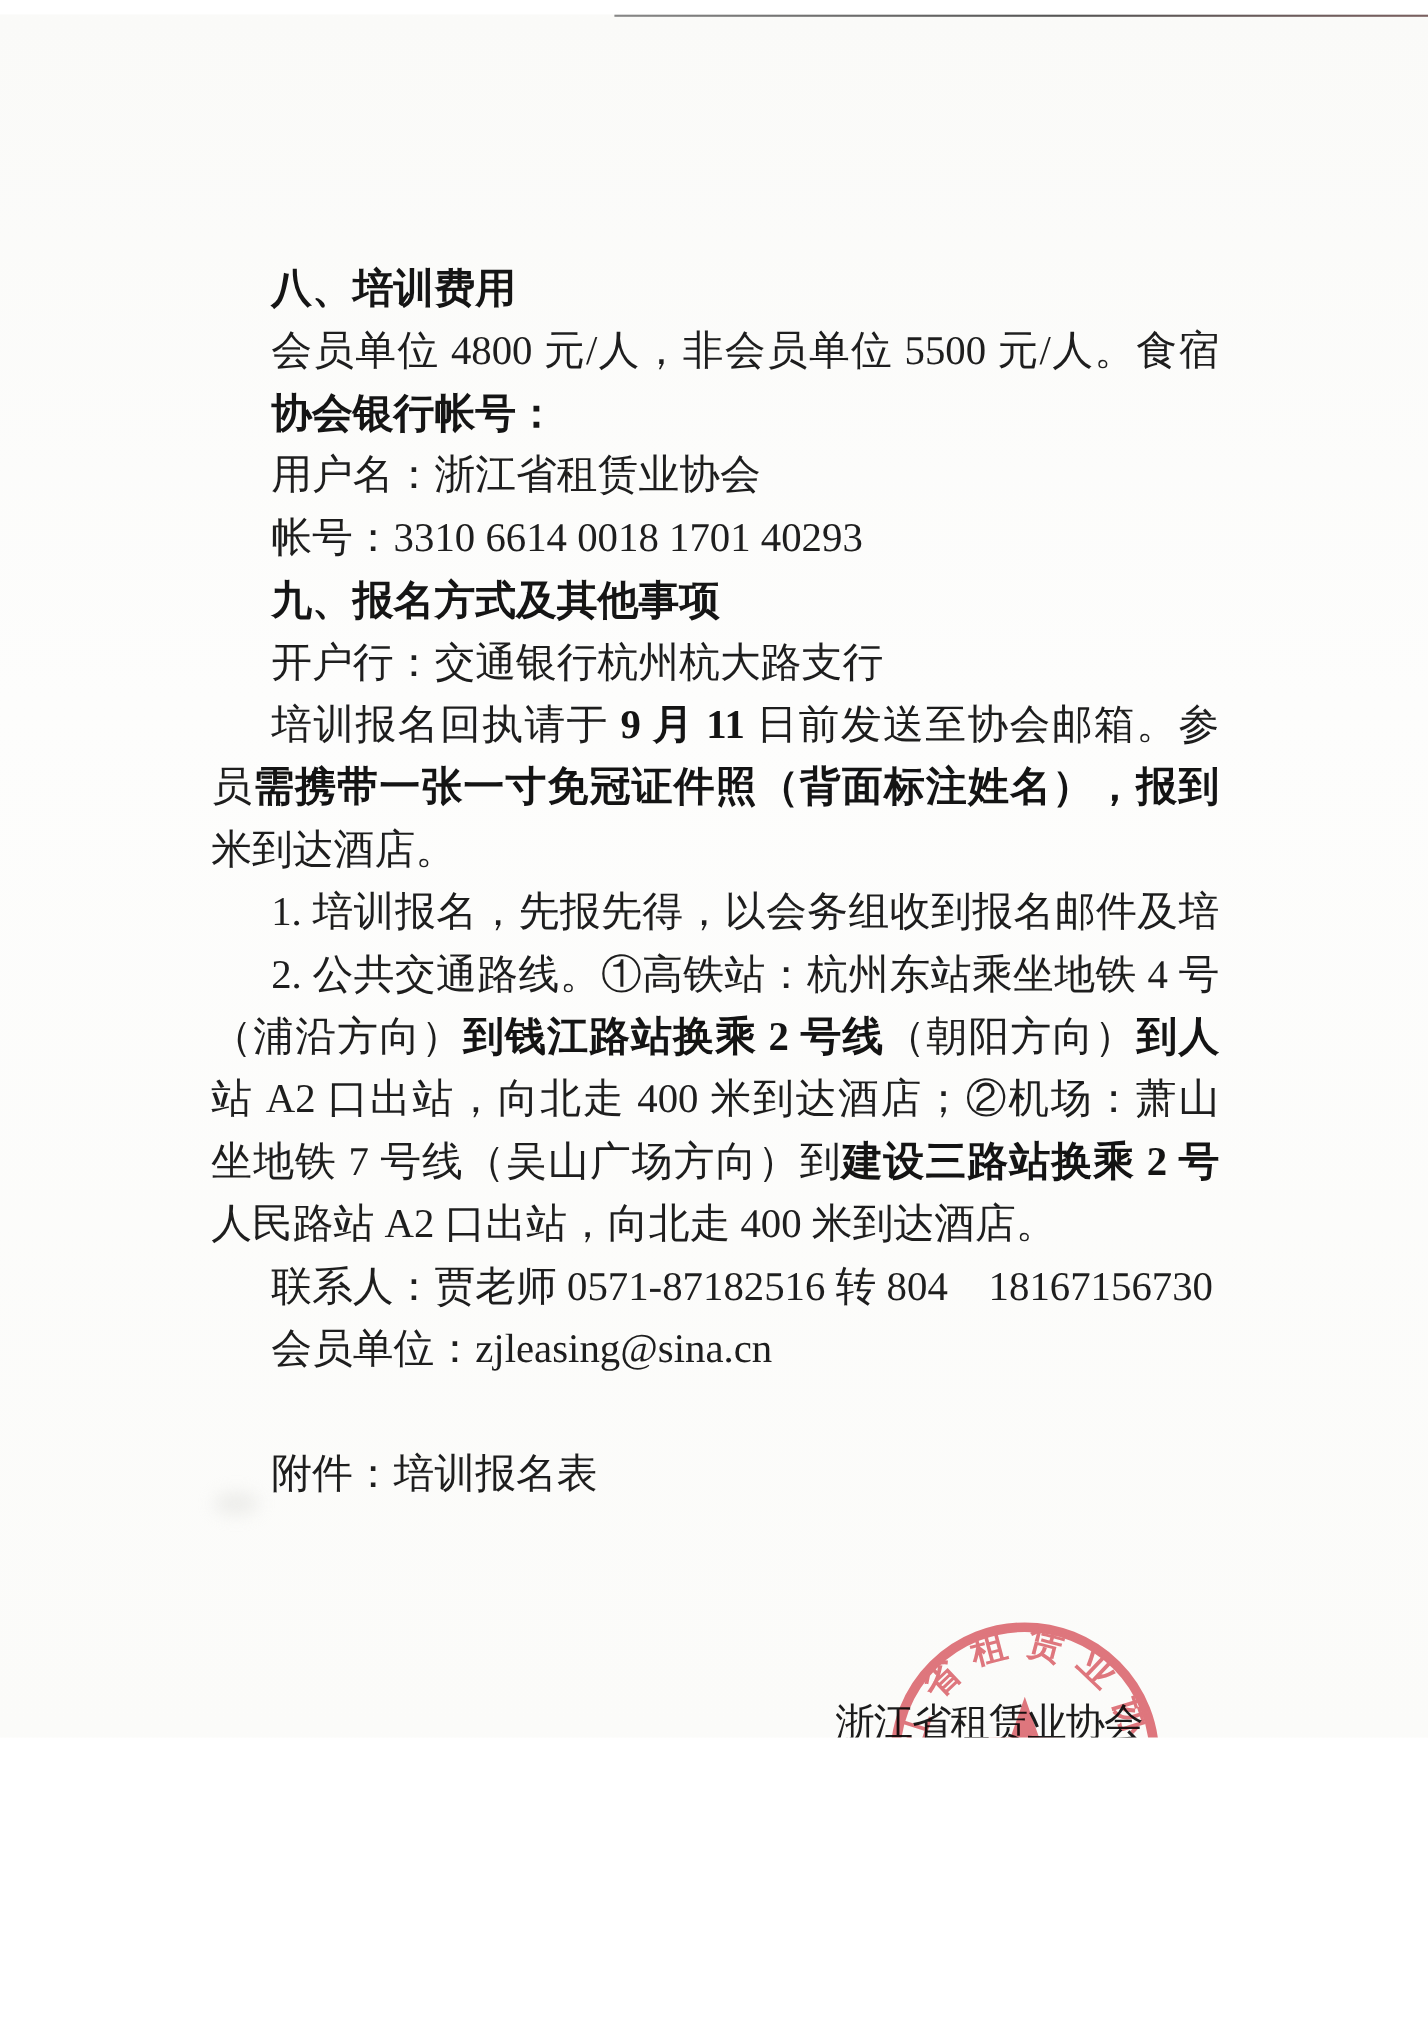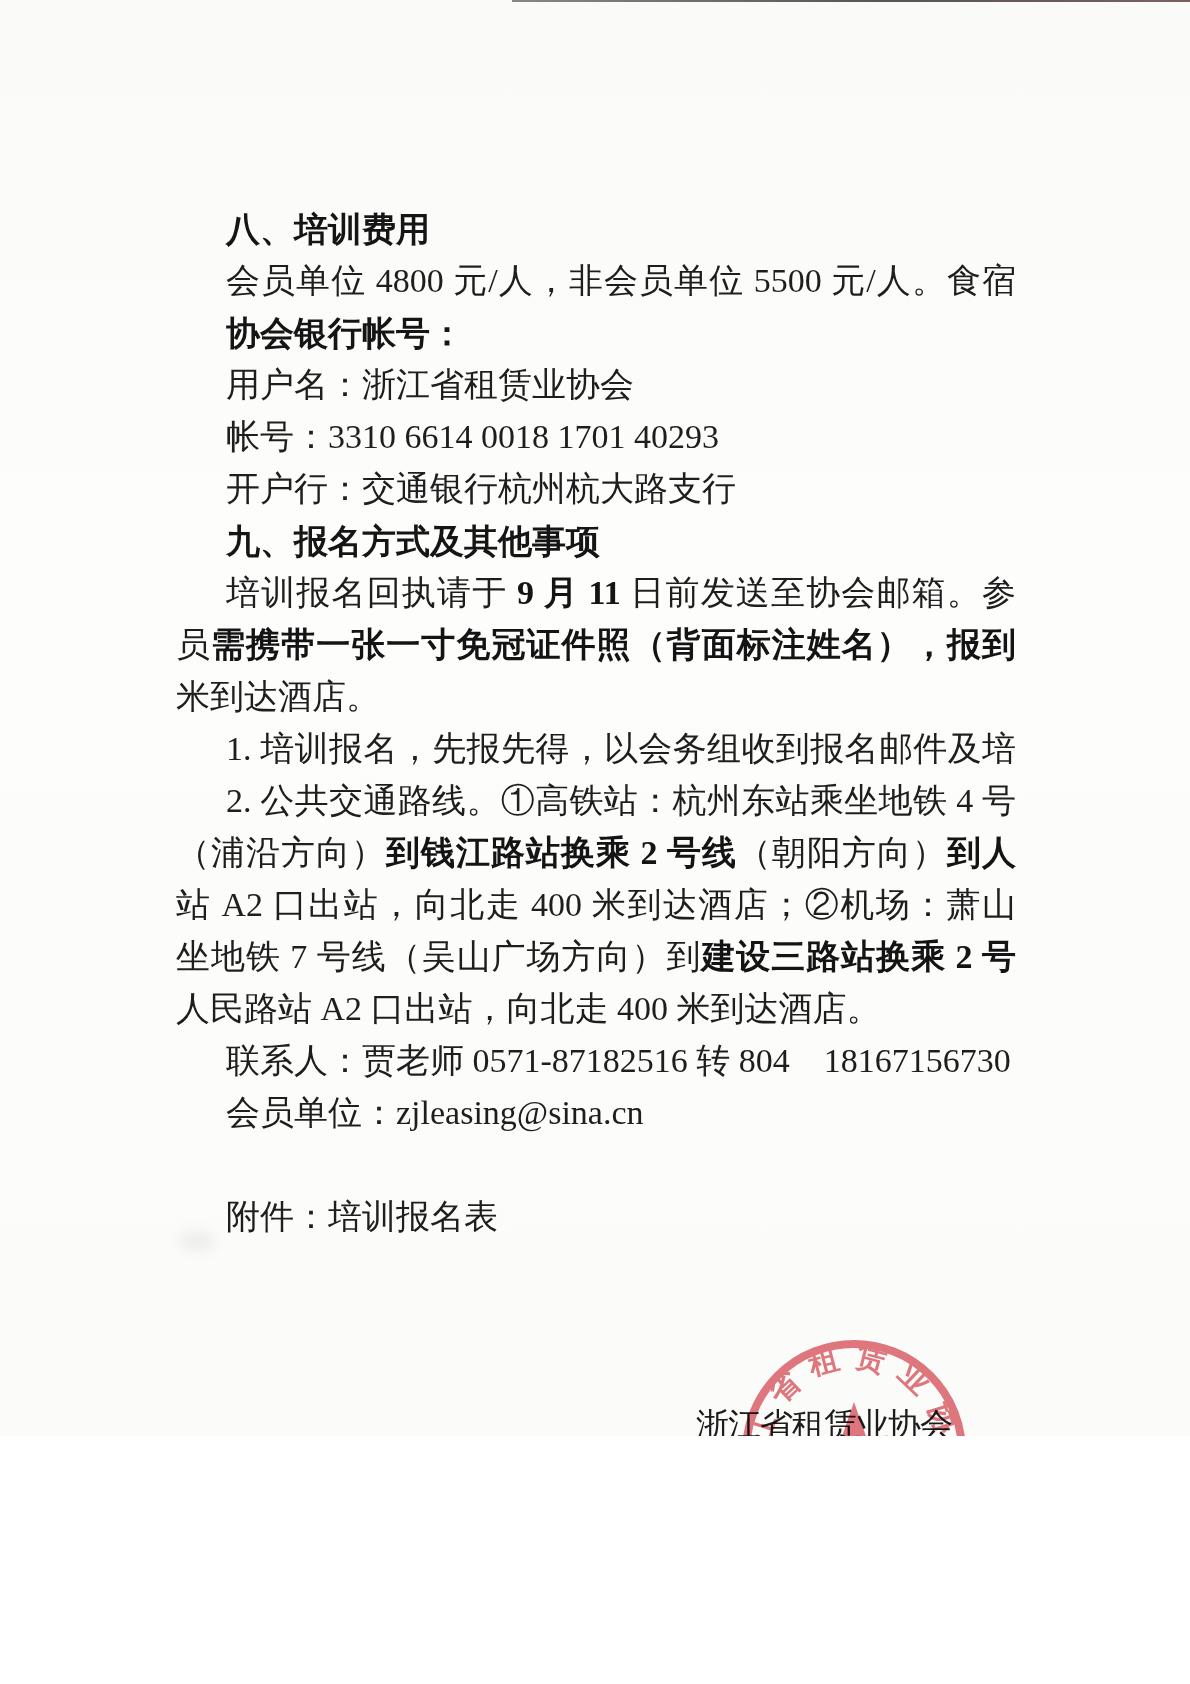--- a/index.html
+++ b/index.html
@@ -1,19 +1,19 @@
 <!DOCTYPE html>
 <html><head>
 <meta charset="utf-8">
 <style>
   html,body{margin:0;padding:0;background:#ffffff;}
   .page{
     position:relative;
     width:1190px;height:1436px;
-    margin:0 auto;
+    margin:12px auto;
     background:linear-gradient(180deg,#fafaf8 0%,#fdfdfc 40%,#fbfbf9 100%);
     overflow:hidden;
     font-family:"Liberation Serif","DejaVu Serif",serif;
     color:#1e1e1e;
   }
   .edge-top{
     position:absolute;top:0;left:512px;width:678px;height:2px;
     background:linear-gradient(90deg,#6a6a6a,#2c2c2c 55%,#5a3a3a);
     opacity:.8;
   }
@@ -57,22 +57,22 @@
   <div class="edge-top"></div>
   <div class="smudge smudge-a"></div>
   <div class="smudge smudge-b"></div>
 
   <main class="doc">
     <div class="line hei ind"><span>八、培训费用</span></div>
     <div class="line j ind"><span>会员单位 4800 元/人，非会员单位 5500 元/人。食宿交通</span></div>
     <div class="line hei ind"><span>协会银行帐号：</span></div>
     <div class="line ind"><span>用户名：浙江省租赁业协会</span></div>
     <div class="line ind"><span>帐号：3310 6614 0018 1701 40293</span></div>
+    <div class="line hei ind"><span>九、报名方式及其他事项</span></div>
     <div class="line ind"><span>开户行：交通银行杭州杭大路支行</span></div>
-    <div class="line hei ind"><span>九、报名方式及其他事项</span></div>
     <div class="line j ind"><span>培训报名回执请于 </span><span class="b">9 月 11</span><span> 日前发送至协会邮箱。参训人</span></div>
     <div class="line j"><span>员</span><span class="b">需携带一张一寸免冠证件照（背面标注姓名），报到时交</span></div>
     <div class="line"><span>米到达酒店。</span></div>
     <div class="line j ind"><span>1. 培训报名，先报先得，以会务组收到报名邮件及培训</span></div>
     <div class="line j ind"><span>2. 公共交通路线。①高铁站：杭州东站乘坐地铁 4 号线</span></div>
     <div class="line j"><span>（浦沿方向）</span><span class="b">到钱江路站换乘 2 号线</span><span>（朝阳方向）</span><span class="b">到人民路</span></div>
     <div class="line j"><span>站 A2 口出站，向北走 400 米到达酒店；②机场：萧山机场乘</span></div>
     <div class="line j"><span>坐地铁 7 号线（吴山广场方向）到</span><span class="b">建设三路站换乘 2 号线到</span></div>
     <div class="line"><span>人民路站 A2 口出站，向北走 400 米到达酒店。</span></div>
     <div class="line ind"><span>联系人：贾老师 0571-87182516 转 804  18167156730</span></div>

